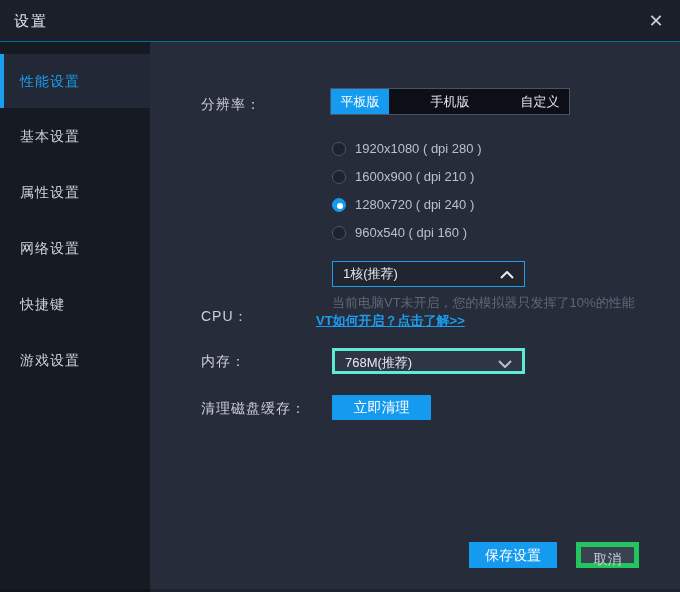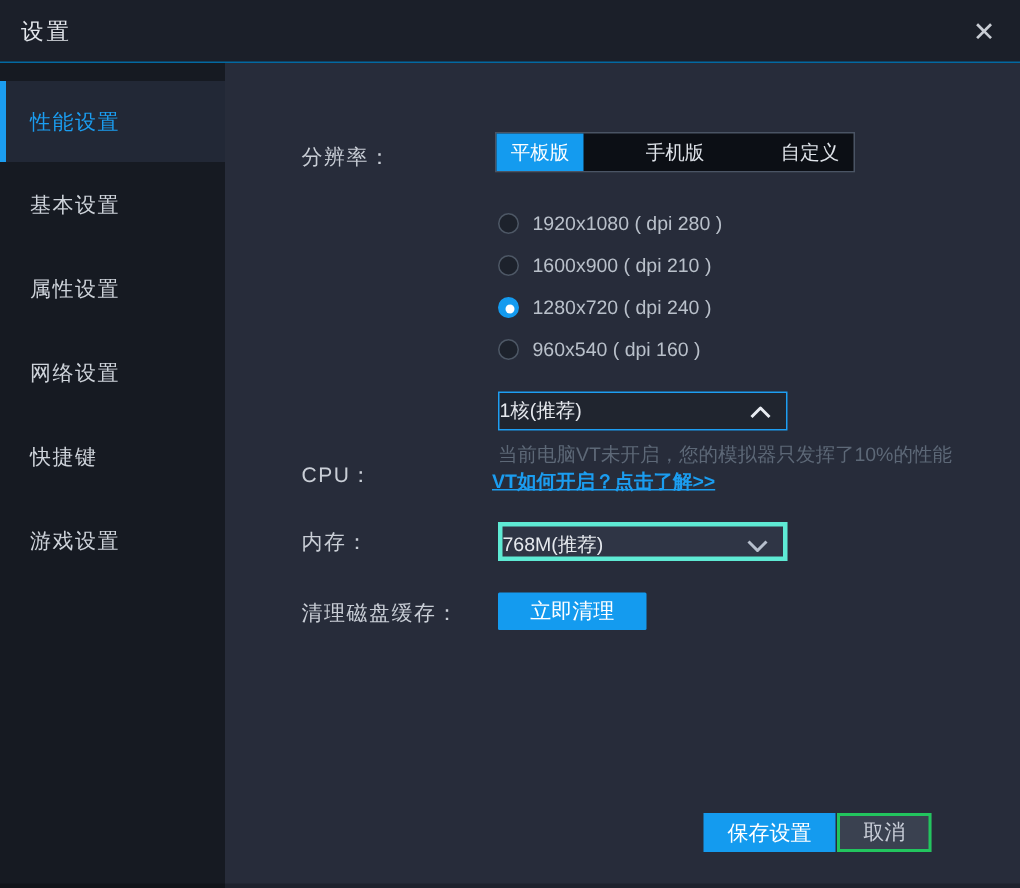--- a/index.html
+++ b/index.html
@@ -66,45 +66,45 @@
   .radio-row.selected .radio-circle { background:#149bef; border-color:#149bef; }
   .radio-row.selected .radio-circle::after {
     content:""; position:absolute; left:4px; top:4px; width:6px; height:6px;
     border-radius:50%; background:#ffffff;
   }
   .radio-label { font-size:13px; color:#b9c0ca; }
 
   
   .dropdown {
     position:absolute; left:182px; width:193px; height:26px; box-sizing:border-box;
-    font-size:13px; line-height:24px; cursor:pointer;
+    font-size:13px; line-height:24px; padding-left:10px; cursor:pointer;
   }
   .dropdown .chev { position:absolute; right:10px; top:9px; }
   .dropdown-cpu { top:219px; background:#20252f; border:1px solid #1e9ef2; color:#e6e9ee; }
   .dropdown-mem { top:306px; background:#2f3545; border:3px solid #5eead4; color:#e6e9ee; }
 
   .warning-text { position:absolute; left:182px; top:252px; font-size:13px; color:#5d6877; }
   .vt-link {
-    position:absolute; left:178px; top:270px; font-size:13px; font-weight:bold;
+    position:absolute; left:166px; top:270px; font-size:13px; font-weight:bold;
     color:#1b9df0; text-decoration:underline; cursor:pointer;
   }
 
   
   .btn { box-sizing:border-box; text-align:center; cursor:pointer; font-size:14px; }
   .clean-btn {
     position:absolute; left:182px; top:353px; width:99px; height:25px; line-height:25px;
     background:#149bef; color:#ffffff; border-radius:1px;
   }
   .save-btn {
     position:absolute; left:319px; top:500px; width:88px; height:26px; line-height:26px;
     background:#149bef; color:#ffffff;
   }
   .cancel-btn {
-    position:absolute; left:408px; top:500px; width:63px; height:26px; line-height:24px;
-    background:#3a4150; border:2px solid #22c55e; color:#c9ced8;font-family:Liberation Mono, monospace;
+    position:absolute; left:426px; top:500px; width:63px; height:26px; line-height:24px;
+    background:#3a4150; border:5px solid #22c55e; color:#c9ced8;
   }
   
   .window::after {
     content:""; position:absolute; left:0; right:0; bottom:0; height:3px;
     background:rgba(0,0,0,0.22); pointer-events:none;
   }
 </style>
 </head>
 <body>
 

